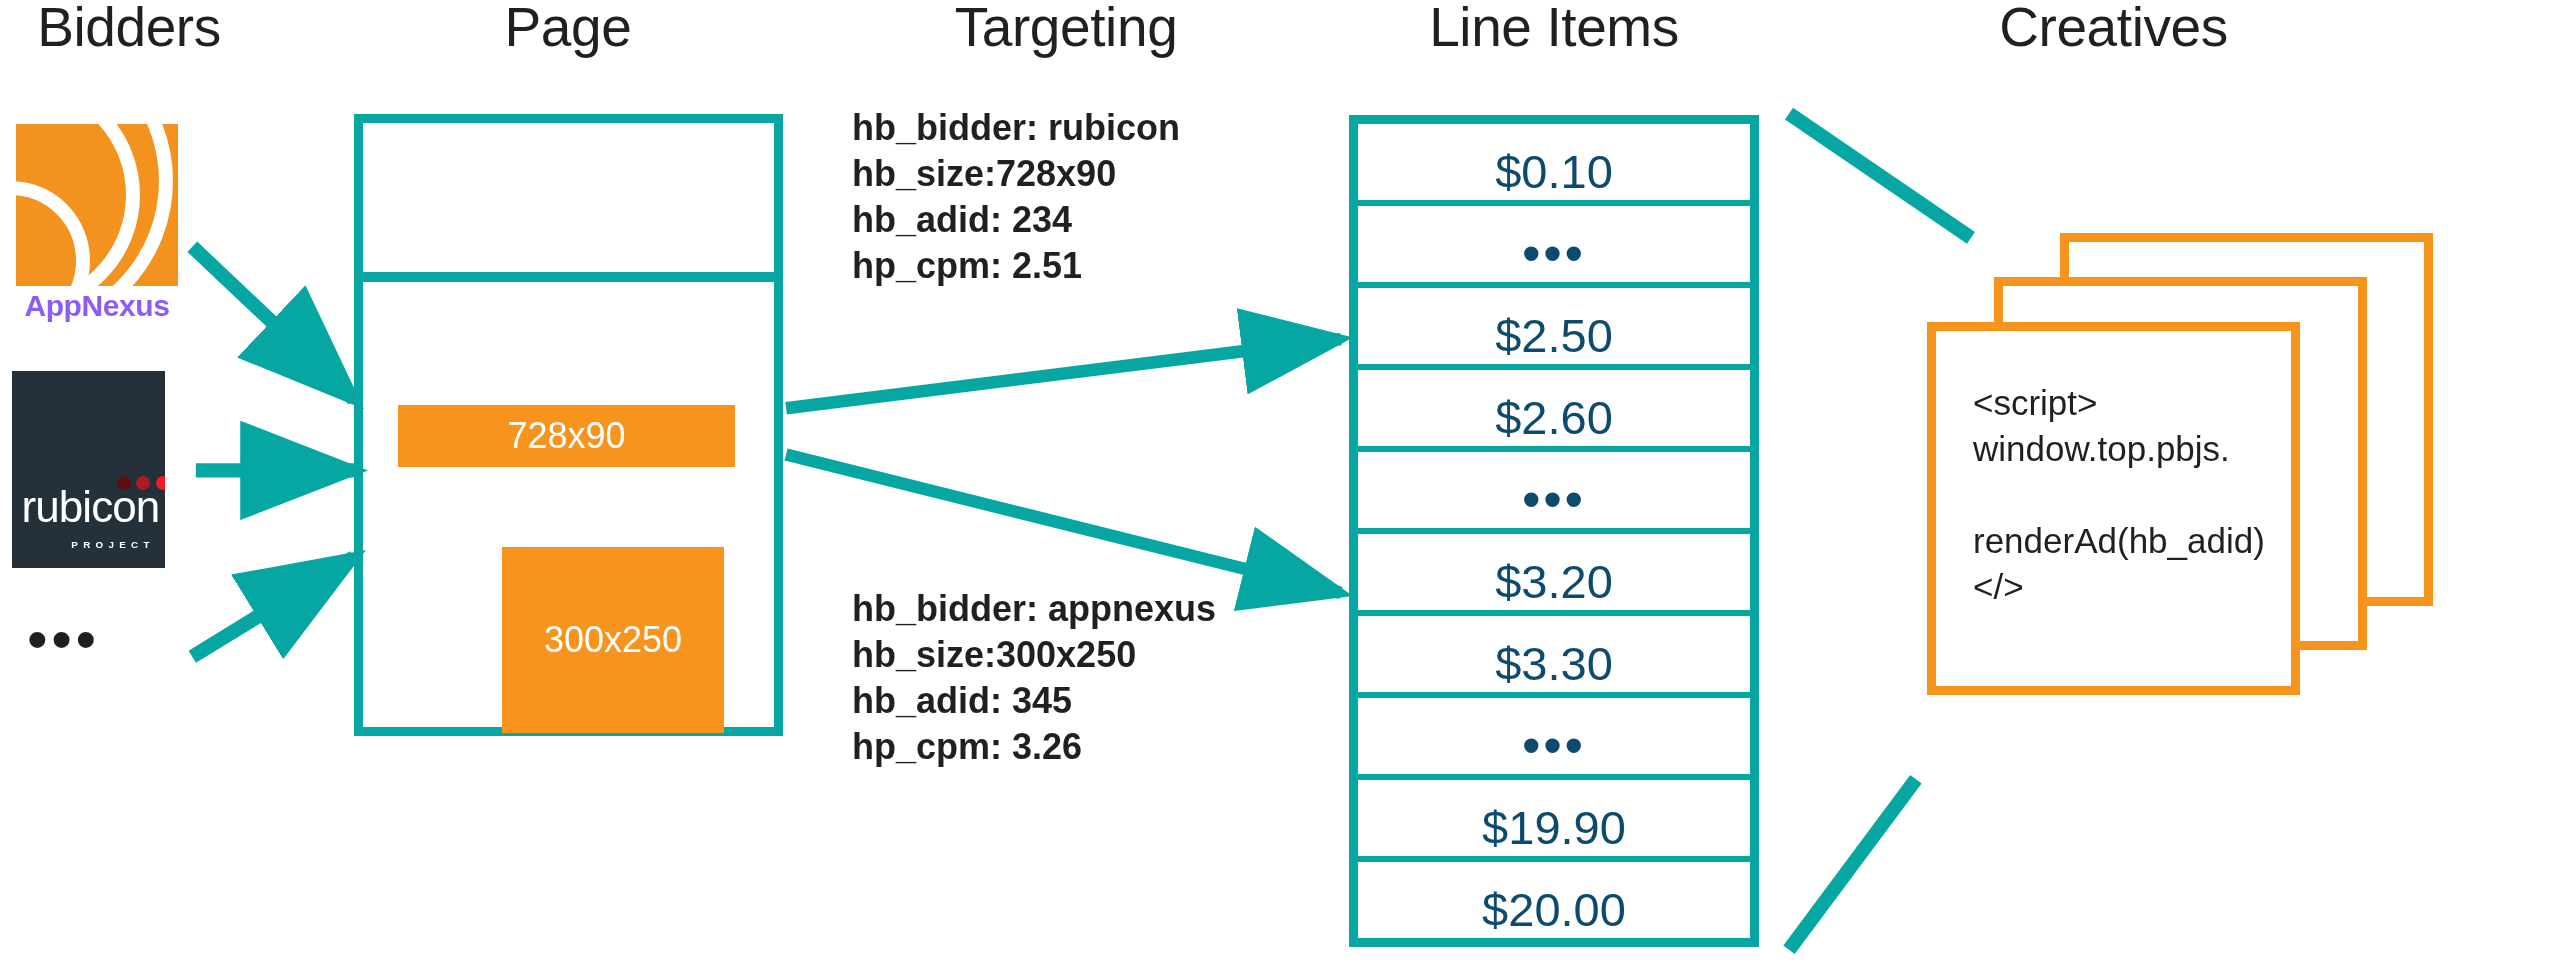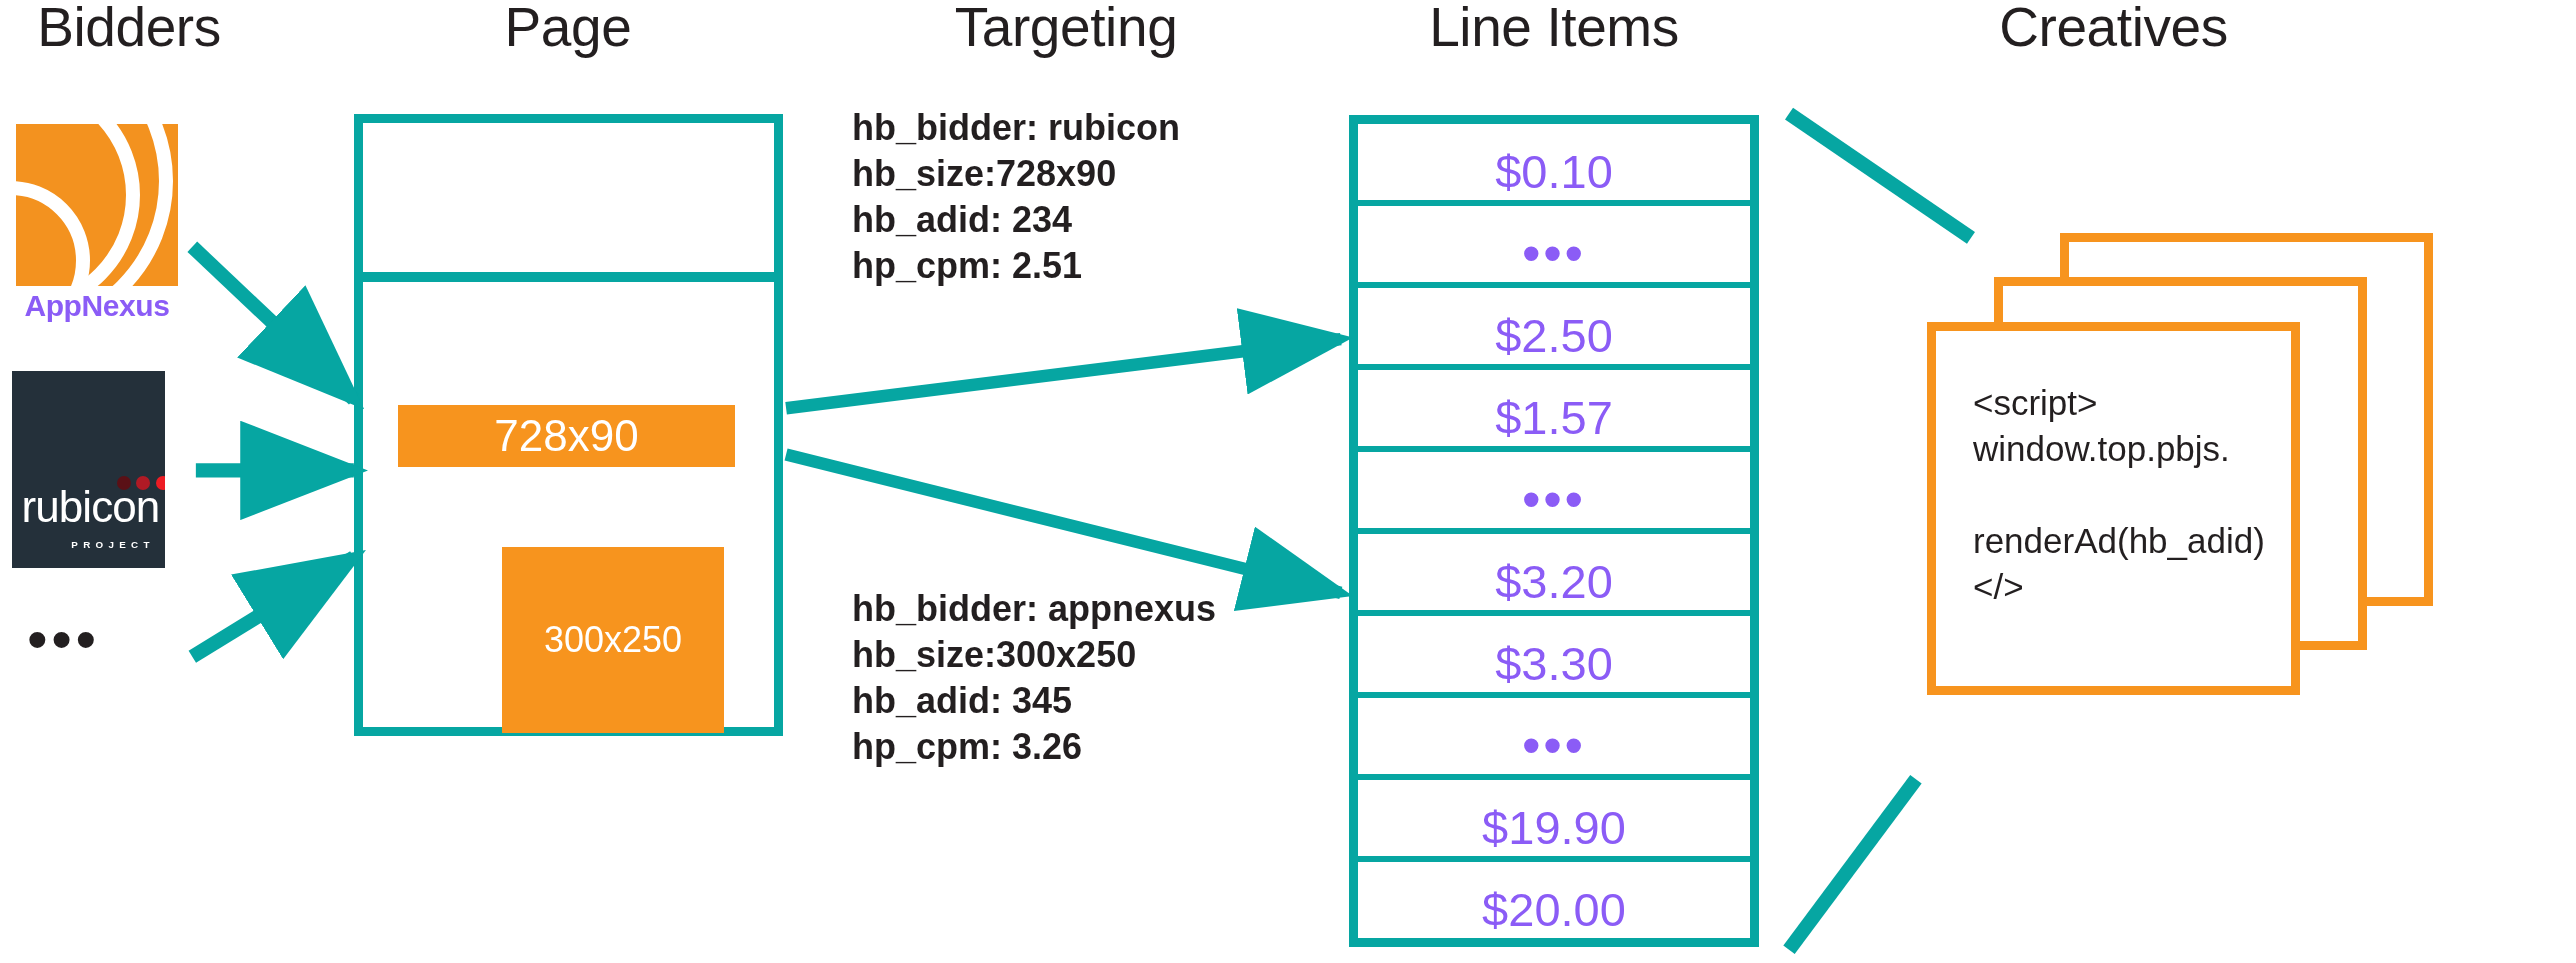--- a/index.html
+++ b/index.html
@@ -57,42 +57,42 @@
   
   #page-box{
     position:absolute;left:354px;top:114px;width:429px;height:622px;
     border:9.8px solid #06a6a2;box-sizing:border-box;background:#ffffff;
   }
   #page-divider{
     position:absolute;left:0;top:149px;width:100%;height:9.8px;background:#06a6a2;
   }
   #slot-728{
     position:absolute;left:35px;top:282px;width:337px;height:62px;
-    background:#f7941e;color:#ffffff;font-size:44px;
+    background:#f7941e;color:#ffffff;font-size:36px;
     display:flex;align-items:center;justify-content:center;
   }
   #slot-300{
     position:absolute;left:139px;top:424px;width:222px;height:186px;
     background:#f7941e;color:#ffffff;font-size:36px;
     display:flex;align-items:center;justify-content:center;
   }
   
   .target-block{position:absolute;font-size:36px;color:#231f20;font-weight:bold;line-height:46px;white-space:nowrap;}
   #targeting-1{left:852px;top:105px;}
   #targeting-2{left:852px;top:586px;}
   
   #lineitems-box{
     position:absolute;left:1349px;top:115px;width:410px;height:832px;
     border:9.8px solid #06a6a2;box-sizing:border-box;background:#ffffff;
     display:flex;flex-direction:column;
   }
   .li-row{
     flex:1 1 0;display:flex;align-items:center;justify-content:center;
     border-bottom:6.2px solid #06a6a2;box-sizing:border-box;
-    font-size:47px;color:#8b5cf6;margin-top:19px;
+    font-size:47px;color:#0c4a6e;margin-top:19px;
   }
   .li-row:last-child{border-bottom:none;}
   .li-row.dots{font-size:53px;letter-spacing:2.7px;line-height:27px;}
   
   #creatives-group{position:absolute;left:1927px;top:233px;width:533px;height:506px;}
   .creative-card{
     position:absolute;border:9.8px solid #f7941e;background:#ffffff;box-sizing:border-box;
     width:373px;height:373px;
   }
   #cc3{left:133px;top:0px;}
@@ -153,21 +153,21 @@
     <div>hb_bidder: appnexus</div>
     <div>hb_size:300x250</div>
     <div>hb_adid: 345</div>
     <div>hp_cpm: 3.26</div>
   </div>
 
   <div id="lineitems-box">
     <div class="li-row">$0.10</div>
     <div class="li-row dots">•••</div>
     <div class="li-row">$2.50</div>
-    <div class="li-row">$1.57</div>
+    <div class="li-row">$2.60</div>
     <div class="li-row dots">•••</div>
     <div class="li-row">$3.20</div>
     <div class="li-row">$3.30</div>
     <div class="li-row dots">•••</div>
     <div class="li-row">$19.90</div>
     <div class="li-row">$20.00</div>
   </div>
 
   <div id="creatives-group">
     <div class="creative-card" id="cc3"></div>

